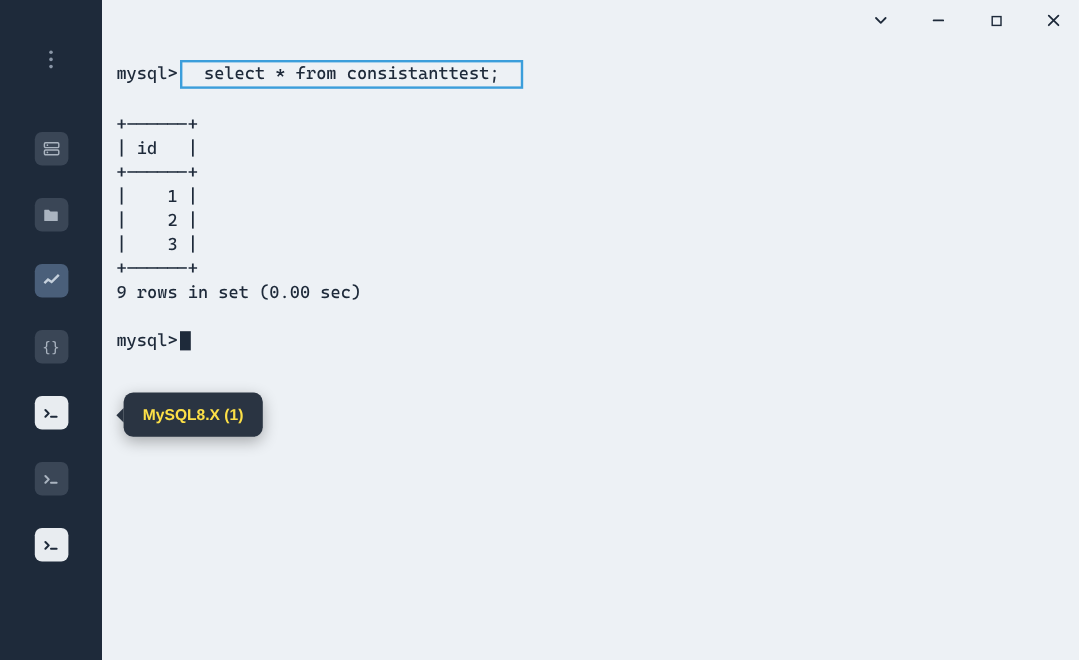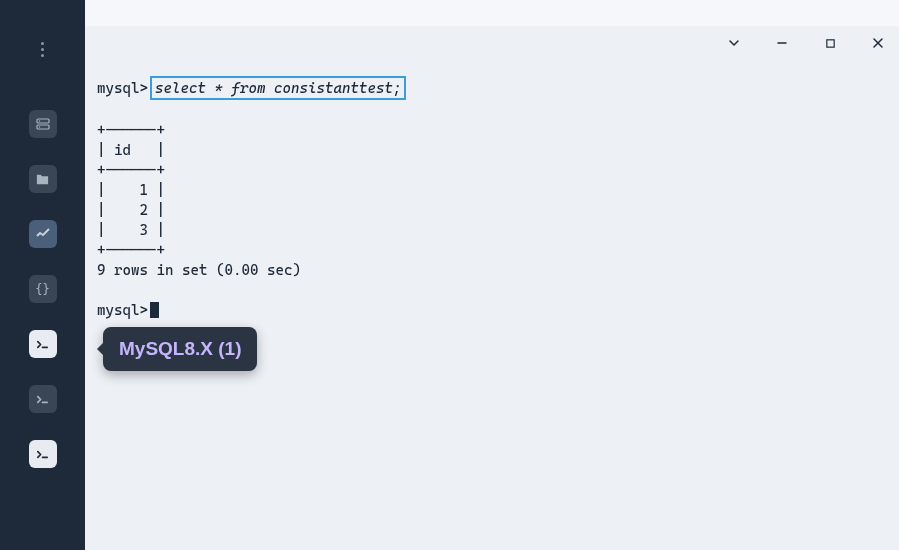--- a/index.html
+++ b/index.html
@@ -54,21 +54,20 @@
       background: #8a96a6;
     }
     .main {
       flex: 1;
       background: #edf1f5;
       position: relative;
       font-family: "Cascadia Code", "Consolas", "Menlo", monospace;
       font-size: 14.5px;
       color: #1e2a3a;
       line-height: 20px;
-      margin-top: 26px;
     }
     .window-controls {
       position: absolute;
       top: 8px;
       right: 12px;
       display: flex;
       gap: 30px;
       align-items: center;
     }
     .window-controls .ctrl {
@@ -83,40 +82,39 @@
     .terminal {
       padding: 30px 12px 12px 12px;
       white-space: pre;
     }
     .prompt-line {
       display: flex;
       align-items: center;
     }
     .highlight {
       border: 2px solid #3b9edb;
-      padding: 0 3px;
+      padding: 0 18px;
       margin-left: 2px;
-      font-style: italic;
     }
     .cursor-block {
       display: inline-block;
       width: 9px;
       height: 16px;
       background: #1e2a3a;
       vertical-align: middle;
       margin-left: 2px;
     }
     .tooltip {
       position: absolute;
       left: 103px;
       top: 327px;
       background: #2a3442;
-      color: #c4b5fd;
+      color: #fde047;
       font-family: -apple-system, BlinkMacSystemFont, "Segoe UI", sans-serif;
-      font-size: 19px;
+      font-size: 13px;
       font-weight: 600;
       padding: 11px 16px;
       border-radius: 8px;
       box-shadow: 0 4px 12px rgba(0,0,0,0.3);
     }
     .tooltip::before {
       content: '';
       position: absolute;
       left: -6px;
       top: 50%;

